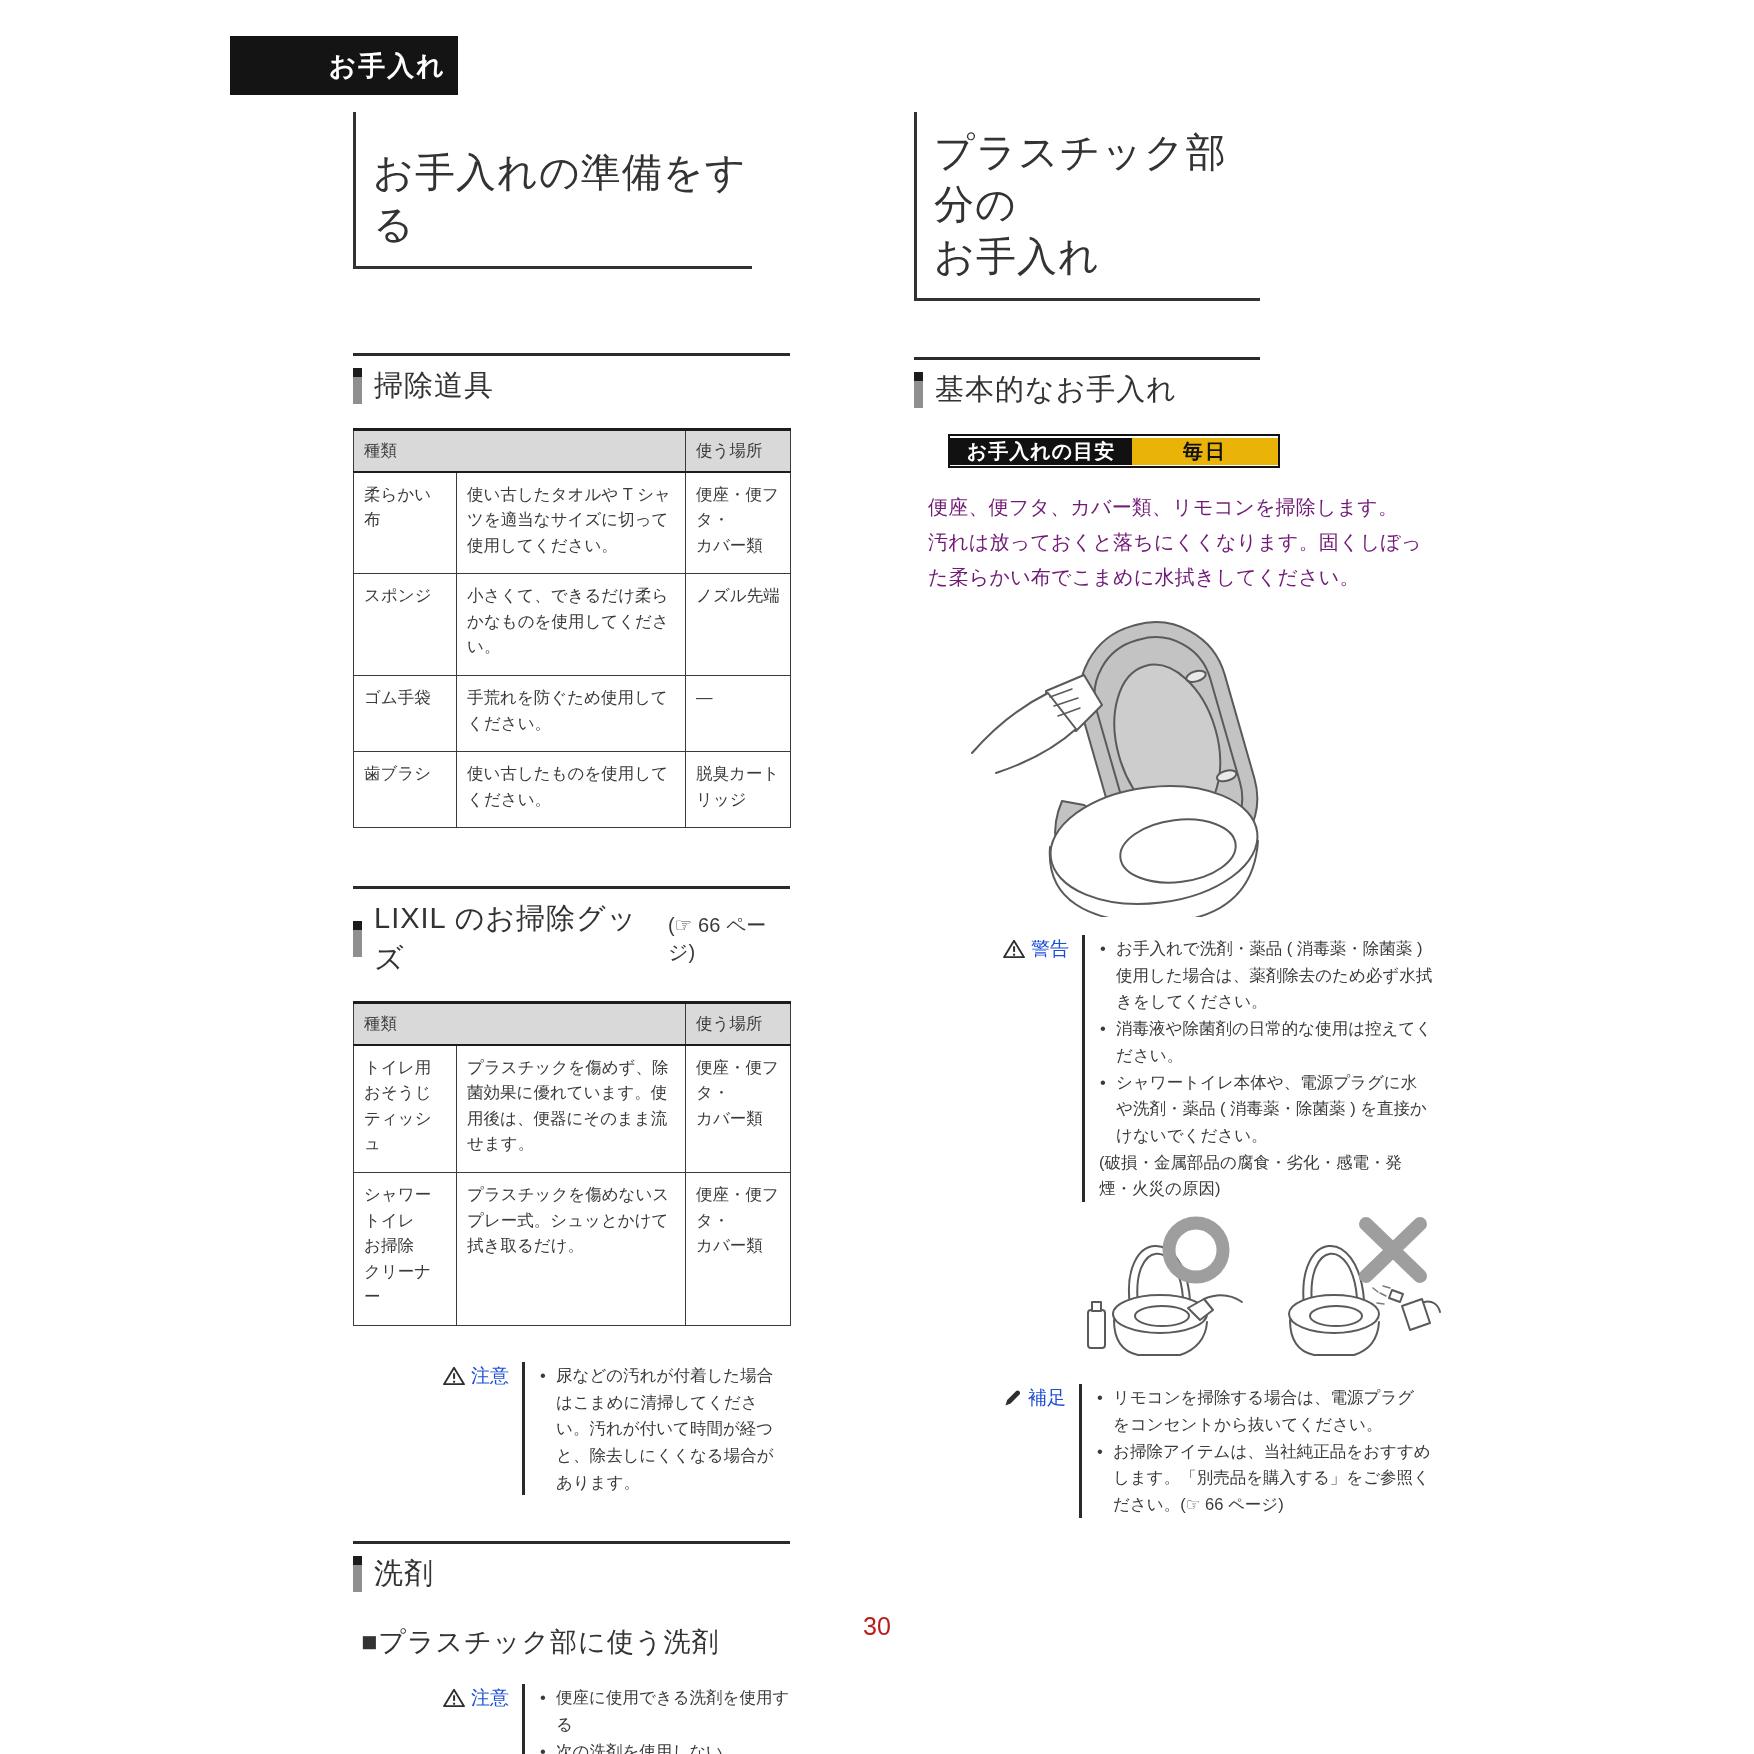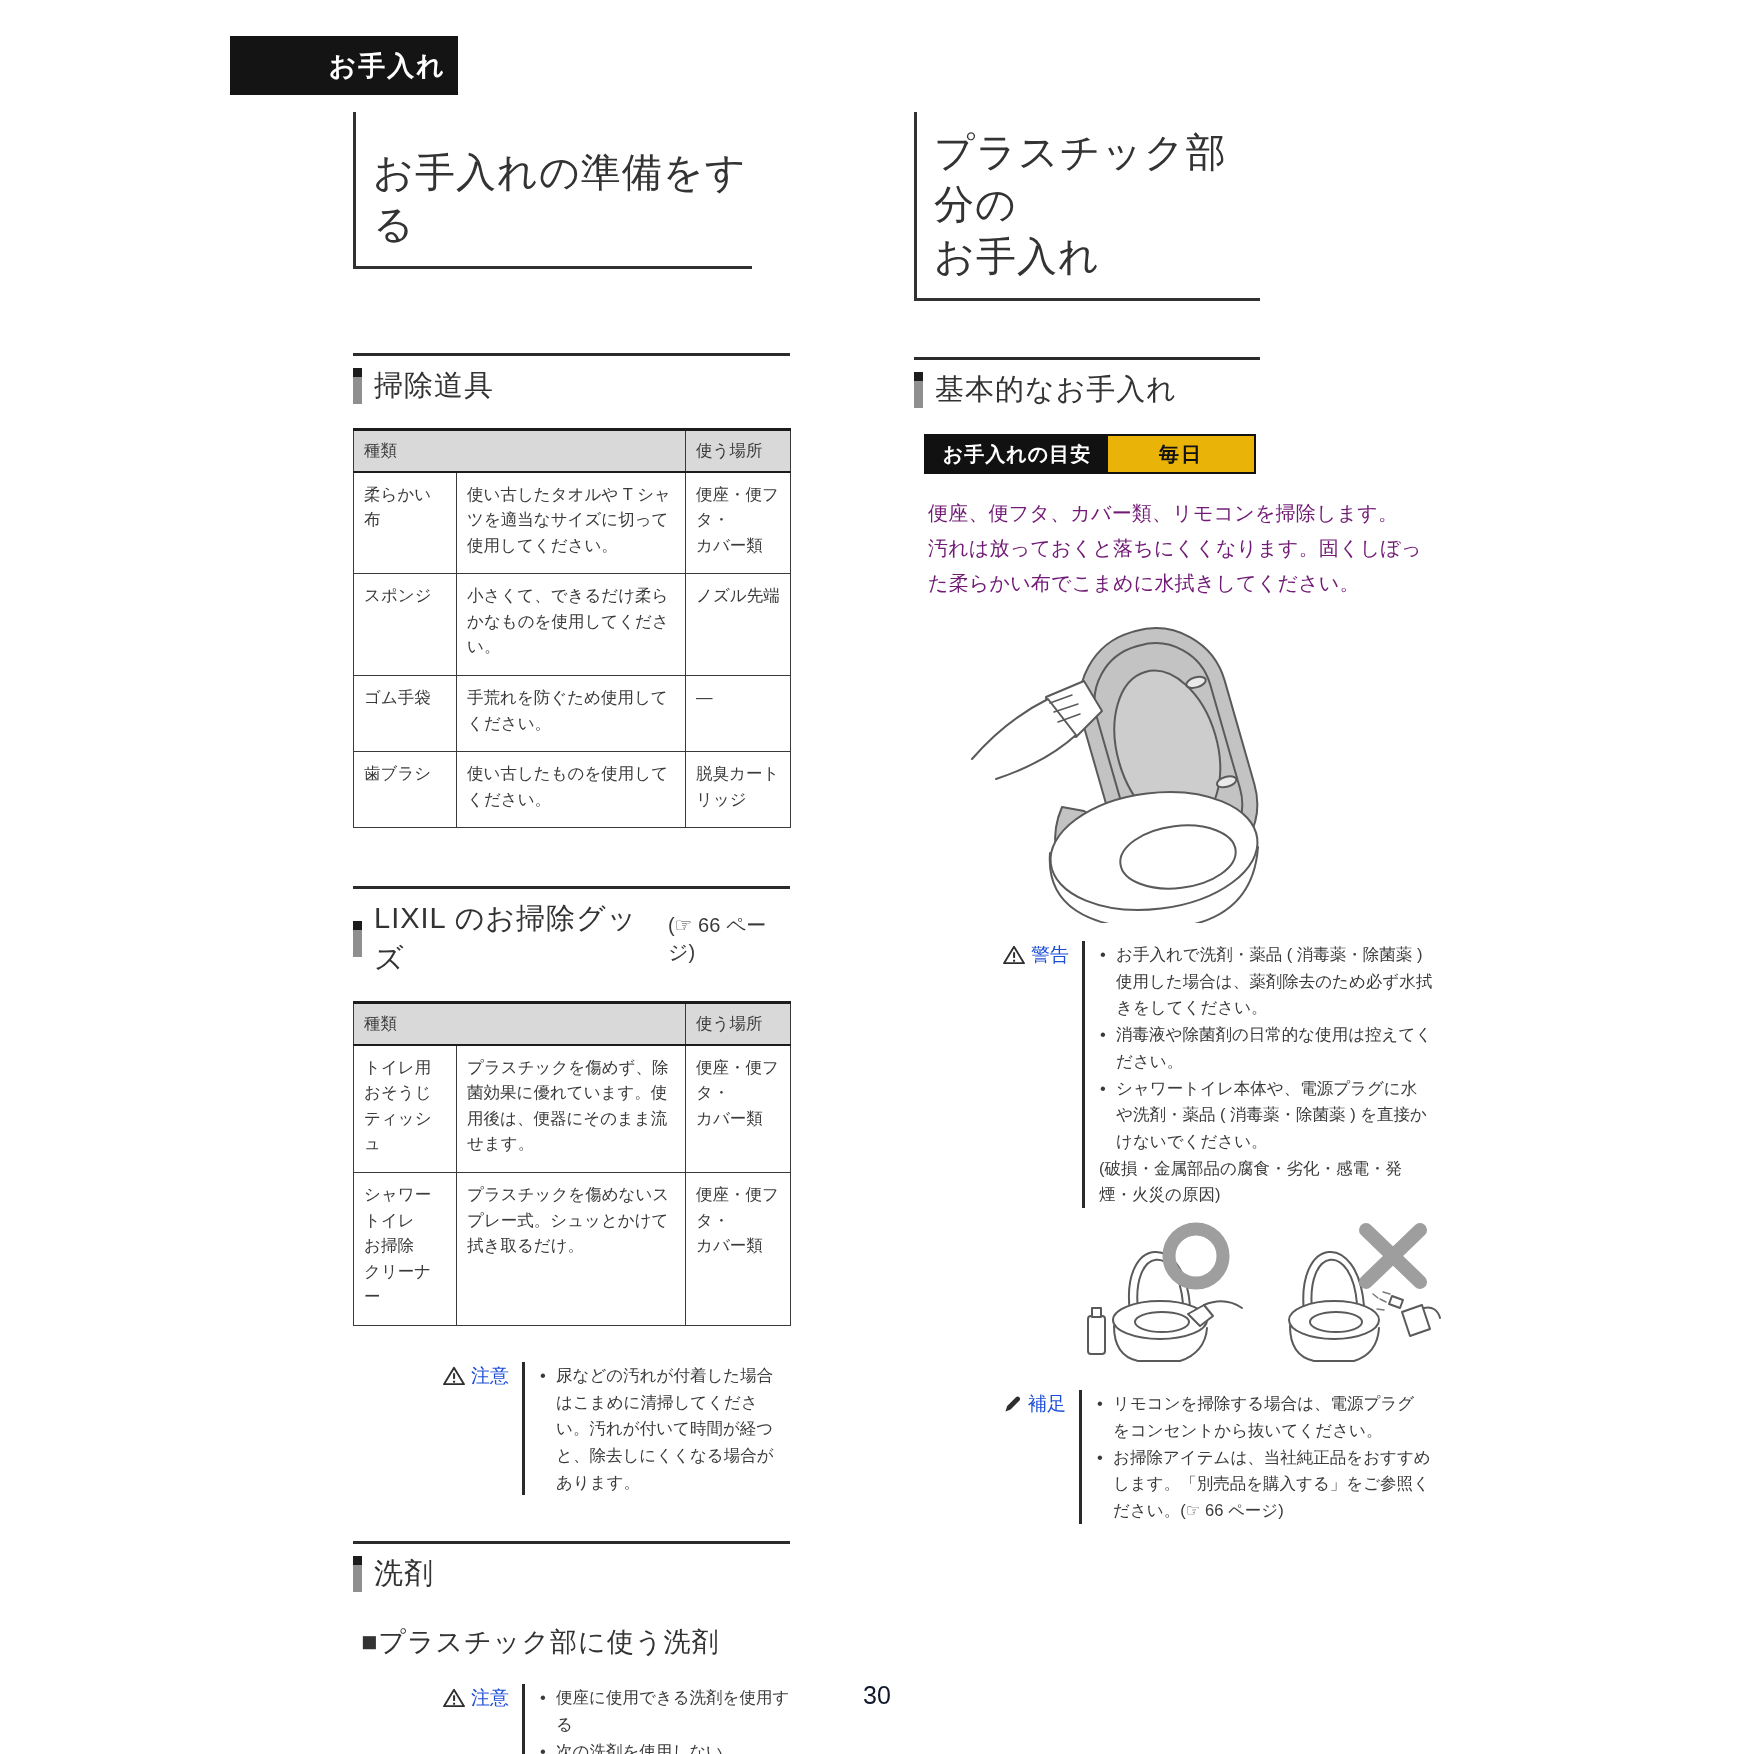--- a/index.html
+++ b/index.html
@@ -59,36 +59,36 @@
     margin-left:13px; border-left:3px solid #2a2a2a; padding-left:14px;
     width:352px; font-size:16.5px; line-height:1.62; color:#3a3a3a;
   }
   .indent-note { margin-left:90px; }
   .bullet { position:relative; padding-left:17px; }
   .bullet::before { content:"•"; position:absolute; left:1px; top:0; }
 
   .subheading { margin:30px 0 0 8px; font-size:27px; font-weight:500; display:flex; align-items:center; letter-spacing:1px; }
 
   
-  .gauge { display:flex; margin:24px 0 0 10px; width:332px; height:40px; border:2px solid #111; }
+  .gauge { display:flex; margin:24px 0 0 34px; width:332px; height:34px; border:2px solid #111;align-items:center; }
   .gauge-label { width:182px; background:#111; color:#fff; font-size:20px; font-weight:bold;
                  display:flex; align-items:center; justify-content:center; letter-spacing:1px; }
   .gauge-value { flex:1; background:#eab308; color:#111; font-size:20px; font-weight:bold;
                  display:flex; align-items:center; justify-content:center; letter-spacing:2px; }
 
   .para { margin:22px 0 0 14px; font-size:20px; line-height:1.75; letter-spacing:.2px; color:#701a75; }
 
   .fig-main { margin:10px 0 0 40px; width:360px; height:312px; }
   .fig-row { display:flex; gap:26px; margin:8px 0 0 166px; }
   .fig-small { width:168px; height:150px; }
 
   .warn-svg { width:22px; height:20px; }
   .pencil-svg { width:19px; height:19px; }
 
-  .pagenum { position:absolute; left:0; right:0; top:1681px; text-align:center; font-size:25px; color:#0f172a; }
+  .pagenum { position:absolute; left:0; right:0; top:1612px; text-align:center; font-size:25px; color:#b91c1c; }
 </style>
 </head>
 <body>
 
 <div class="page">
 
   <div class="tag">お手入れ</div>
 
   <div class="col col-left">
 

